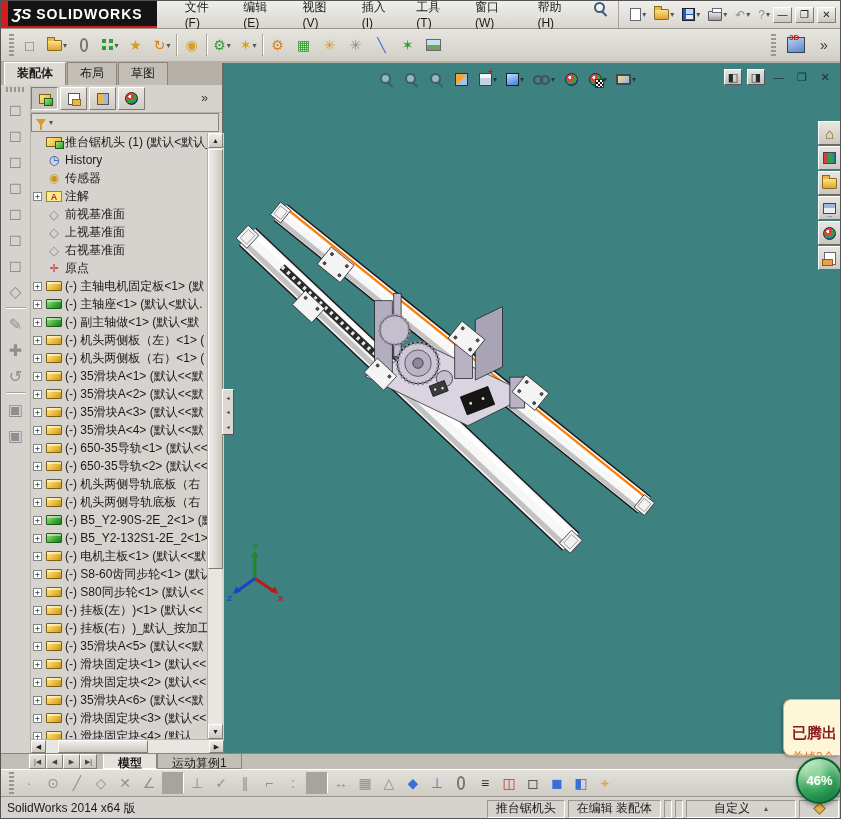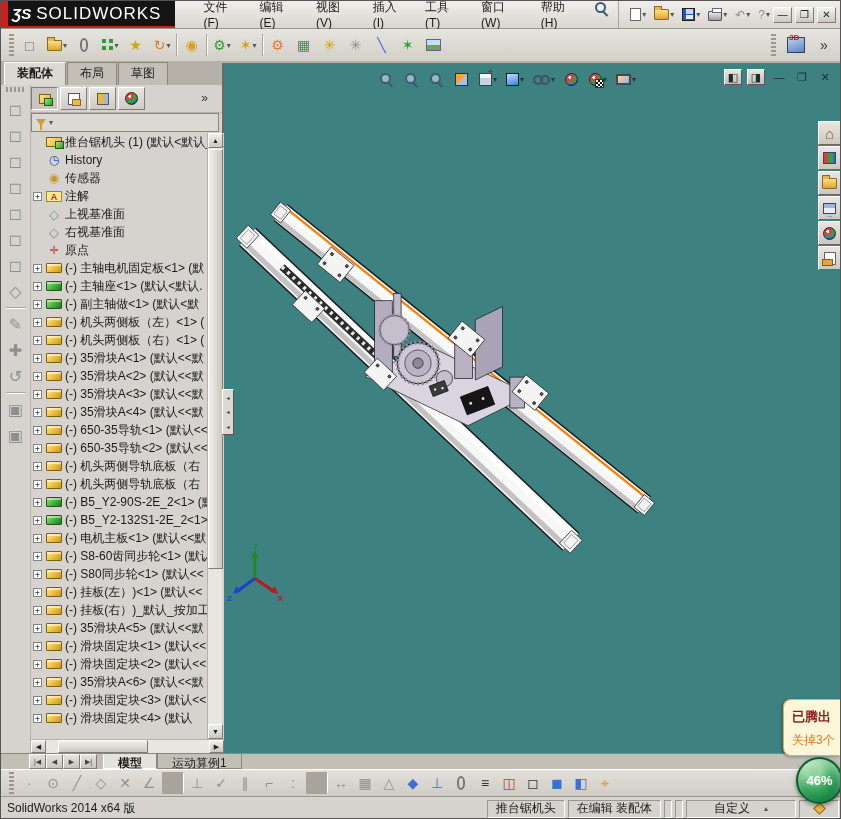--- a/index.html
+++ b/index.html
@@ -4,21 +4,21 @@
 <style>
   * { margin:0; padding:0; box-sizing:border-box; }
   html,body { width:841px; height:819px; overflow:hidden; }
   body { font-family:"Liberation Sans","DejaVu Sans",sans-serif; font-size:12px; color:#1a1a1a; background:#d6d3ce; }
   #app { position:relative; width:841px; height:819px; overflow:hidden; background:#d6d3ce; border:1px solid #555; }
 
   
   #titlebar { position:absolute; left:0; top:0; width:841px; height:28px; background:linear-gradient(180deg,#efeeea,#d9d6cf); display:flex; align-items:stretch; border-bottom:1px solid #9a968e; }
   #brand { display:flex; align-items:center; background:#141414; color:#ffffff; padding:0 14px 0 4px; border-left:7px solid #d01e1e; border-bottom:2px solid #d01e1e; }
   #brand .mark { font-style:italic; font-weight:bold; font-size:15px; margin-right:5px; }
-  #brand .name { font-weight:normal; letter-spacing:1px; font-size:17px; }
+  #brand .name { font-weight:bold; letter-spacing:1px; font-size:14px; }
   #menubar { display:flex; align-items:center; padding-left:18px; }
   .menu-item { padding:3px 10px; cursor:default; }
   #tb-quick { display:flex; align-items:center; margin-left:10px; gap:2px; border-left:1px solid #a8a49c; padding-left:8px; }
   .qbtn { display:flex; align-items:center; gap:1px; padding:2px 3px; }
   .caret { font-size:8px; color:#555; }
   #win-controls { margin-left:auto; display:flex; align-items:center; gap:3px; padding-right:6px; }
   .wbtn { width:19px; height:16px; background:linear-gradient(180deg,#f2f1ed,#ccc8c0); border:1px solid; border-color:#fff #807c74 #807c74 #fff; display:flex; align-items:center; justify-content:center; font-size:10px; color:#222; }
 
   
   #toolbar-main { position:absolute; left:0; top:28px; width:841px; height:34px; background:linear-gradient(180deg,#e6e4de,#d2cfc8); border-bottom:2px solid #b5b1a9; display:flex; align-items:center; padding-left:4px; }
@@ -133,21 +133,21 @@
   #child-controls { position:absolute; right:8px; top:6px; display:flex; align-items:center; gap:5px; }
   .cwbtn { width:18px; height:16px; display:flex; align-items:center; justify-content:center; color:#1c2f2f; font-size:11px; }
   .cwbtn.raised { background:linear-gradient(#e8e6e0,#c4c0b8); border:1px solid; border-color:#fff #556 #556 #fff; }
   
   #task-pane { position:absolute; right:1px; top:58px; display:flex; flex-direction:column; gap:1px; }
   .tpbtn { width:23px; height:24px; background:linear-gradient(#e8e6e0,#ccc8c0); border:1px solid; border-color:#fff #6e6a62 #6e6a62 #fff; display:flex; align-items:center; justify-content:center; }
   .i-house::before { content:"⌂"; font-size:15px; color:#8a5d1a; font-weight:bold; }
 
   
   #notice { position:absolute; right:0; top:698px; width:57px; height:57px; background:#fdf6d8; border:1px solid #d9b25e; border-right:none; border-radius:8px 0 0 8px; padding:8px 2px 0 8px; z-index:50; overflow:hidden; box-shadow:-1px 1px 3px rgba(0,0,0,.3); }
-  #notice .n1 { font-weight:bold; color:#8b1a1a; font-size:13px; white-space:nowrap; }
+  #notice .n1 { font-weight:bold; color:#8b1a1a; font-size:15px; white-space:nowrap;margin-top:16px; }
   #notice .n2 { color:#e07820; font-size:12px; margin-top:6px; white-space:nowrap; }
   #ball { position:absolute; right:-3px; top:756px; width:47px; height:47px; border-radius:50%; background:radial-gradient(circle at 35% 28%,#8fd49c 0 18%,#3aa85e 45%,#0f7a3a 80%,#0a5f2e); border:2px solid #0a5f2e; color:#fff; font-weight:bold; font-size:13px; display:flex; align-items:center; justify-content:center; z-index:60; box-shadow:inset 0 6px 8px rgba(255,255,255,.45), 0 2px 4px rgba(0,0,0,.4); }
 
   
   #model-tabs { position:absolute; left:0; top:752px; width:841px; height:16px; background:#c3bfb7; border-top:1px solid #8a867e; display:flex; align-items:stretch; padding-left:28px; }
   .navbtn { width:17px; display:flex; align-items:center; justify-content:center; font-size:7px; color:#444; background:linear-gradient(#e4e2dc,#c8c4bc); border:1px solid; border-color:#fff #807c74 #807c74 #fff; }
   .mtab { padding:1px 14px; font-size:12px; border:1px solid #8a867e; border-top:none; background:#c3bfb7; }
   .mtab.on { background:#e4e2dc; font-weight:bold; border-color:#8a867e #8a867e #fff #fff; }
   #bottom-toolbar { position:absolute; left:0; top:768px; width:841px; height:27px; background:linear-gradient(#e2e0da,#cfccc5); border-top:1px solid #fff; display:flex; align-items:center; padding-left:4px; }
   #bottom-toolbar .tbtn { min-width:22px; height:22px; }
@@ -461,20 +461,25 @@
           <span class="ticon i-sensor"></span>
           <span class="tlabel">传感器</span>
         </div>
 
         <div class="trow">
           <span class="plus">+</span>
           <span class="ticon i-annot"></span>
           <span class="tlabel">注解</span>
         </div>
 
+        <div class="trow">
+          <span class="plus"></span>
+          <span class="ticon i-plane"></span>
+          <span class="tlabel">前视基准面</span>
+        </div>
 
         <div class="trow">
           <span class="plus"></span>
           <span class="ticon i-plane"></span>
           <span class="tlabel">上视基准面</span>
         </div>
 
         <div class="trow">
           <span class="plus"></span>
           <span class="ticon i-plane"></span>

